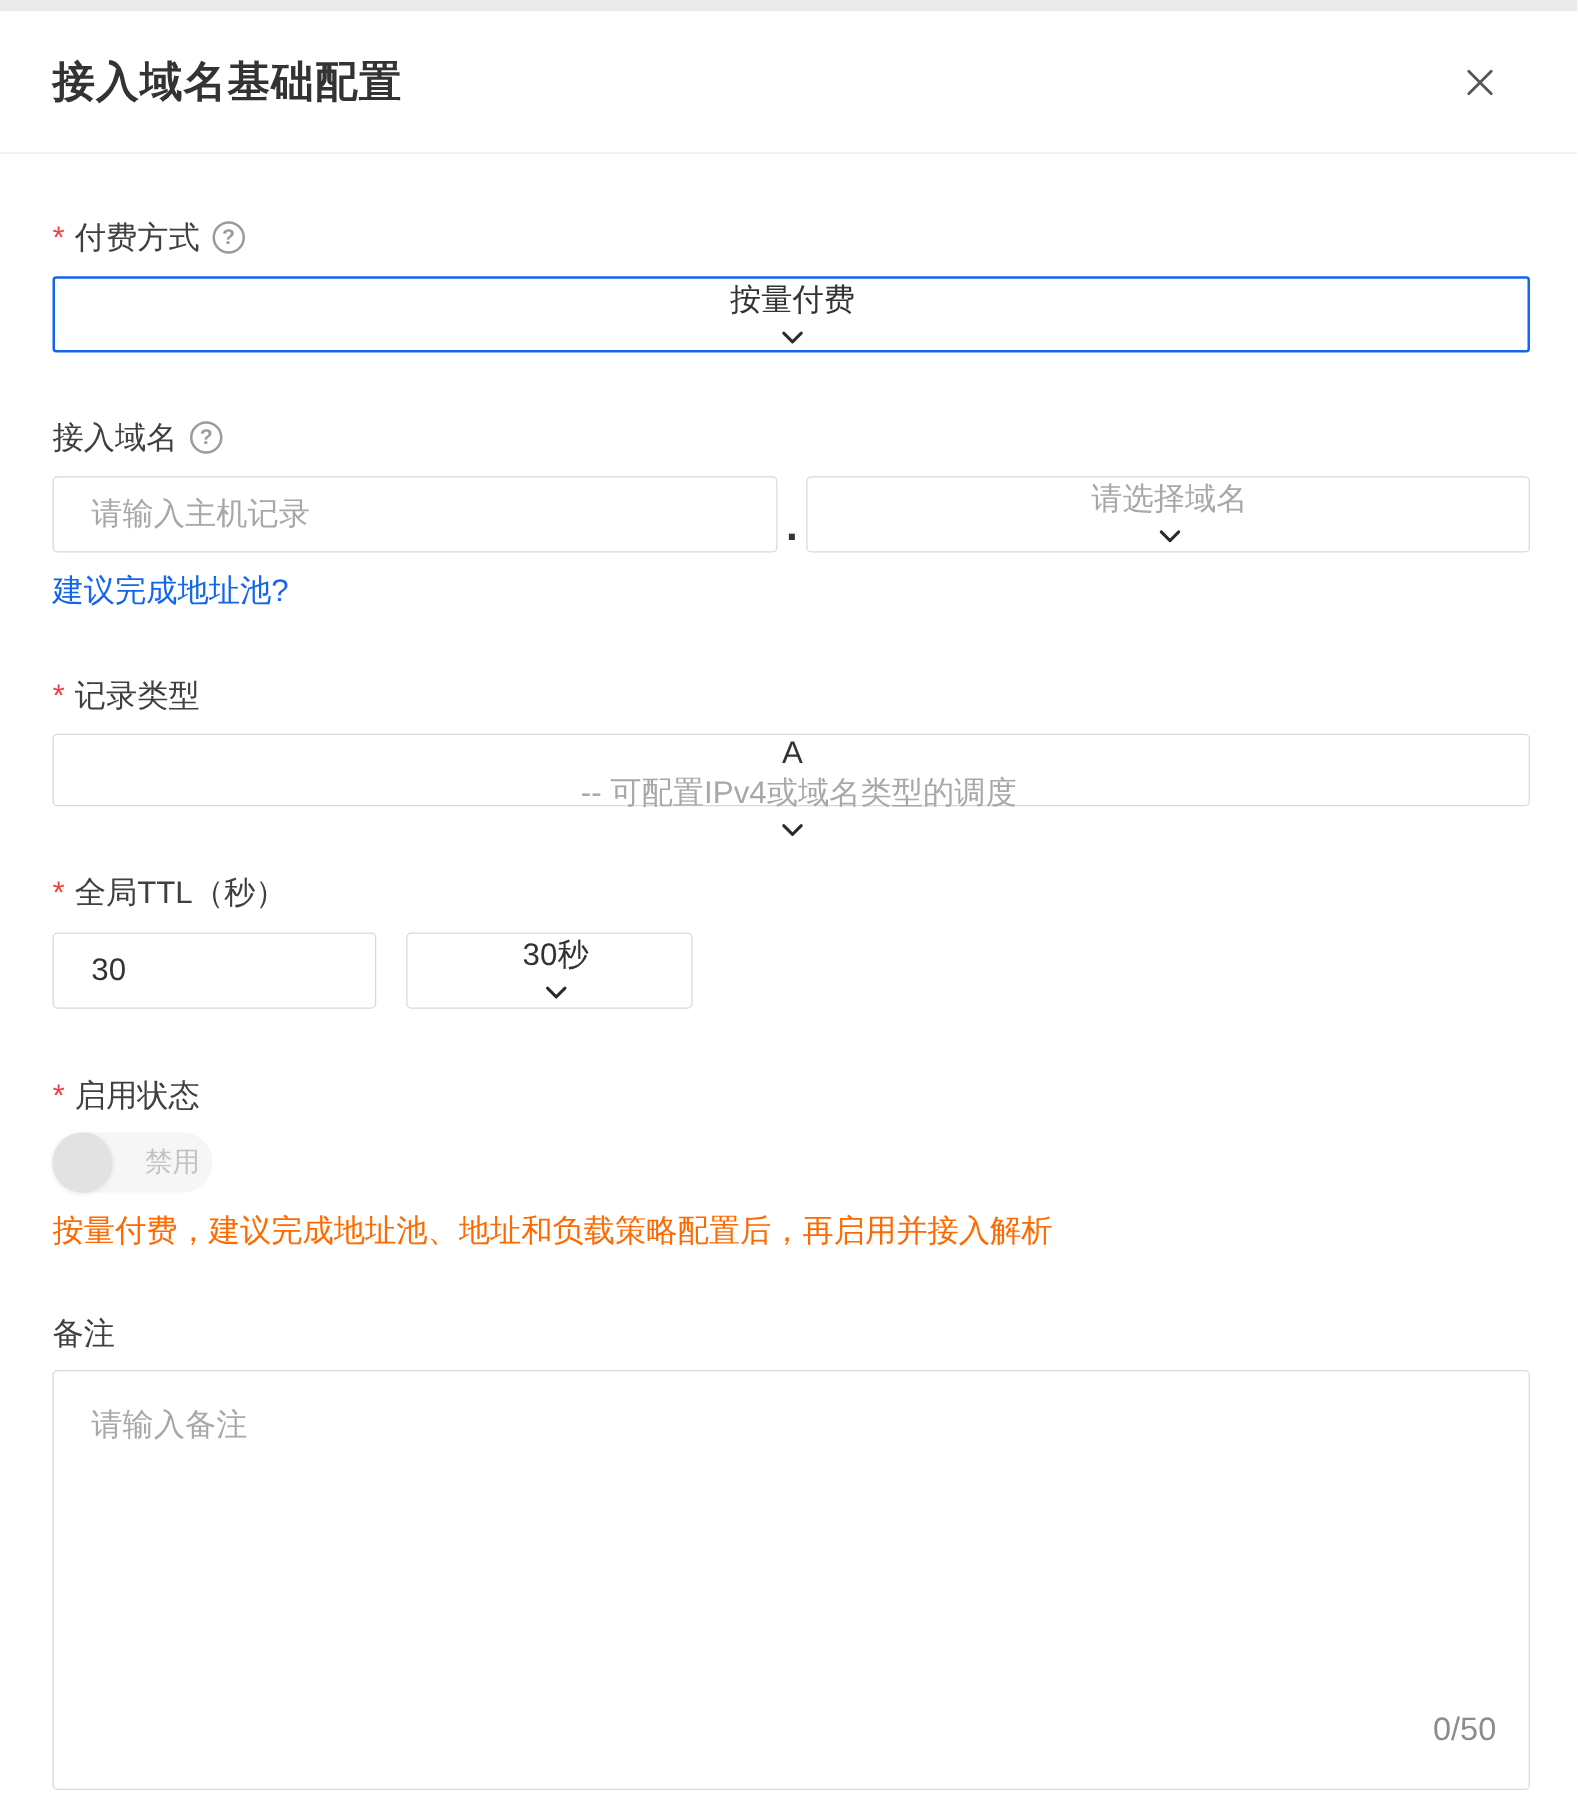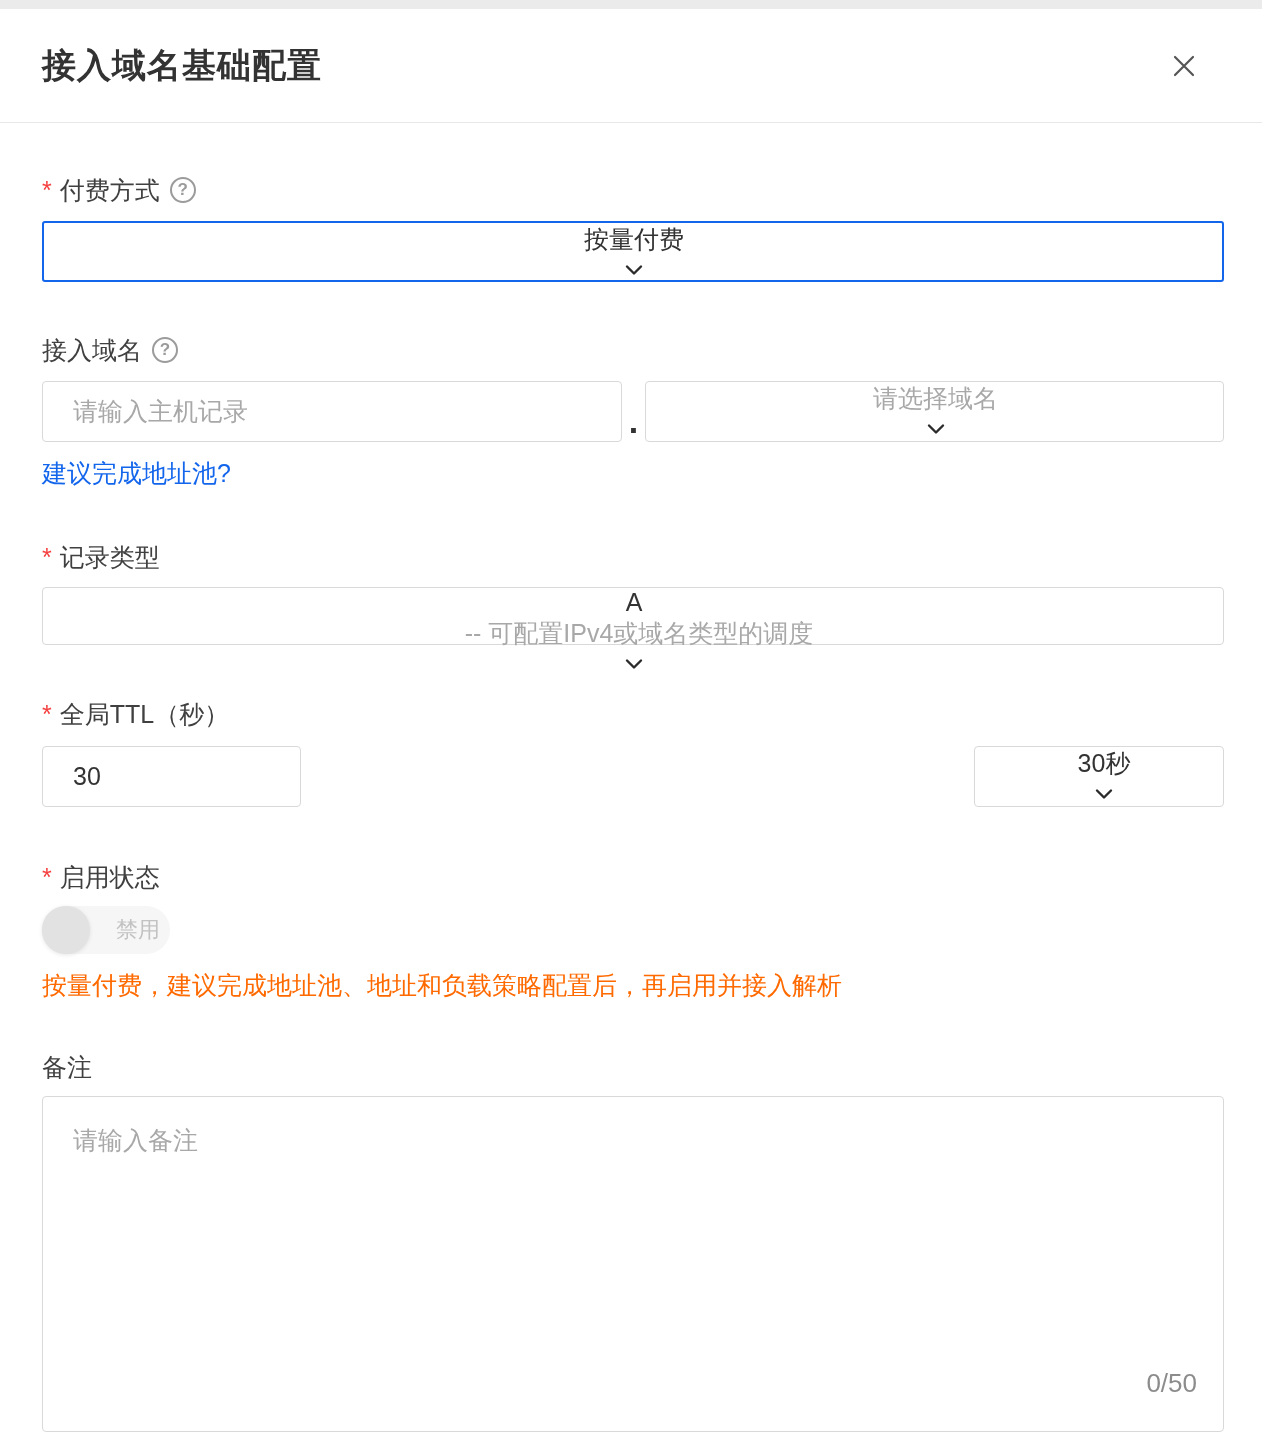--- a/index.html
+++ b/index.html
@@ -43,23 +43,23 @@
   .dot-sep { flex:0 0 23px; text-align:center; font-size:34px; font-weight:700;
              color:#333; line-height:34px; padding-bottom:4px; }
   .domain-select { flex:1 1 auto; }
 
   .help-link { display:inline-block; margin-top:16px; font-size:25px; color:#1366EC;
                line-height:30px; text-decoration:none; cursor:pointer; }
 
   .record-select { margin-top:15px; height:58px; }
   .record-desc { color:#a8a8a8; margin-left:10px; flex:1 1 auto; }
 
-  .ttl-row { display:flex; margin-top:17px;justify-content:space-between; }
+  .ttl-row { display:flex; margin-top:17px; }
   .ttl-input { width:259px; }
-  .ttl-unit { width:250px; margin-left:24px; padding:0 28px 0 38px; }
+  .ttl-unit { width:229px; margin-left:24px; padding:0 28px 0 38px; }
 
   .toggle { margin-top:14px; width:128px; height:48px; border-radius:24px;
             background:#f6f6f6; position:relative; cursor:pointer; }
   .toggle-knob { position:absolute; left:0; top:0; width:48px; height:48px;
                  border-radius:50%; background:#e2e2e2;
                  box-shadow:0 1px 4px rgba(0,0,0,0.10); }
   .toggle-text { position:absolute; left:64px; width:64px; top:0; height:48px;
                  display:flex; align-items:center; justify-content:center;
                  color:#c2c2c2; font-size:22px; }
 

